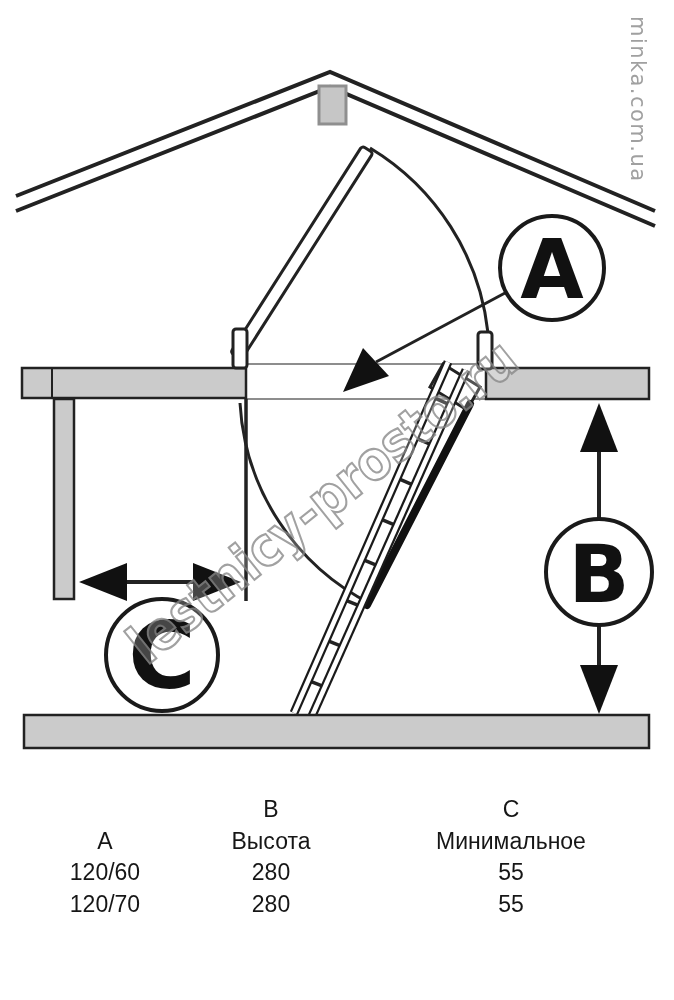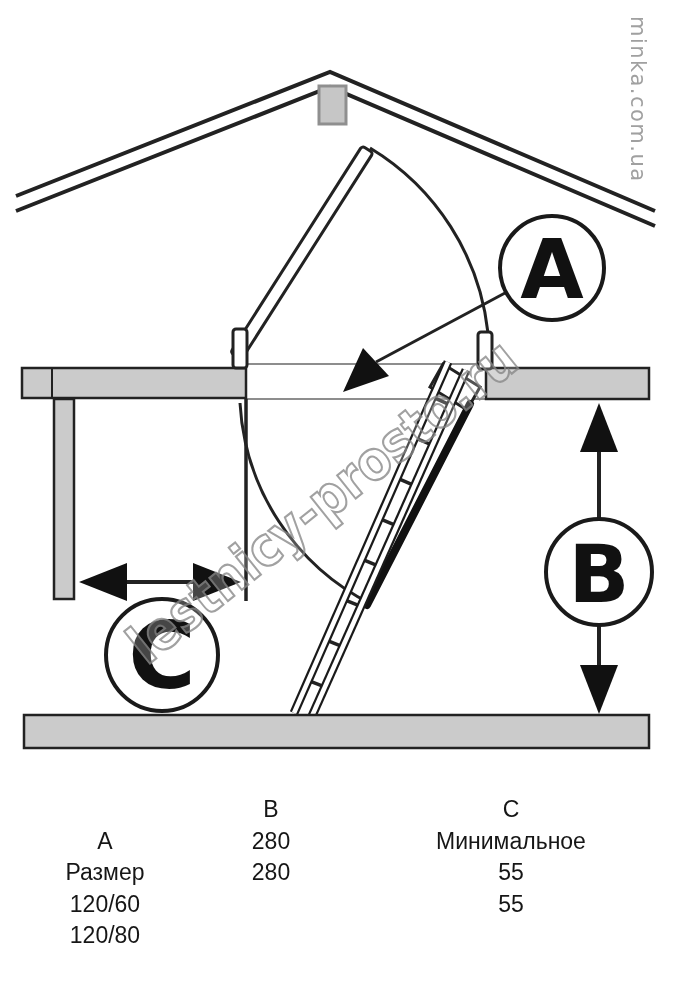--- a/index.html
+++ b/index.html
@@ -114,26 +114,26 @@
     </g>
 
     <text class="wm-diag" transform="translate(334,516) rotate(-38.7)" font-size="54" textLength="480" lengthAdjust="spacingAndGlyphs">lestnicy-prosto.ru</text>
     <text class="wm-vert" transform="translate(631,16) rotate(90)" font-size="21">minka.com.ua</text>
   </svg>
 
   <div class="dim-table">
     <div class="tcol tcol1">
       <div class="trow"></div>
       <div class="trow">А</div>
-      <div class="trow">Размер</div>
       <div class="trow">120/60</div>
-      <div class="trow">120/80</div>
+      <div class="trow">120/70</div>
     </div>
     <div class="tcol tcol2">
       <div class="trow">В</div>
+      <div class="trow">Высота</div>
       <div class="trow">280</div>
       <div class="trow">280</div>
     </div>
     <div class="tcol tcol3">
       <div class="trow">С</div>
       <div class="trow">Минимальное</div>
       <div class="trow">55</div>
       <div class="trow">55</div>
     </div>
   </div>

